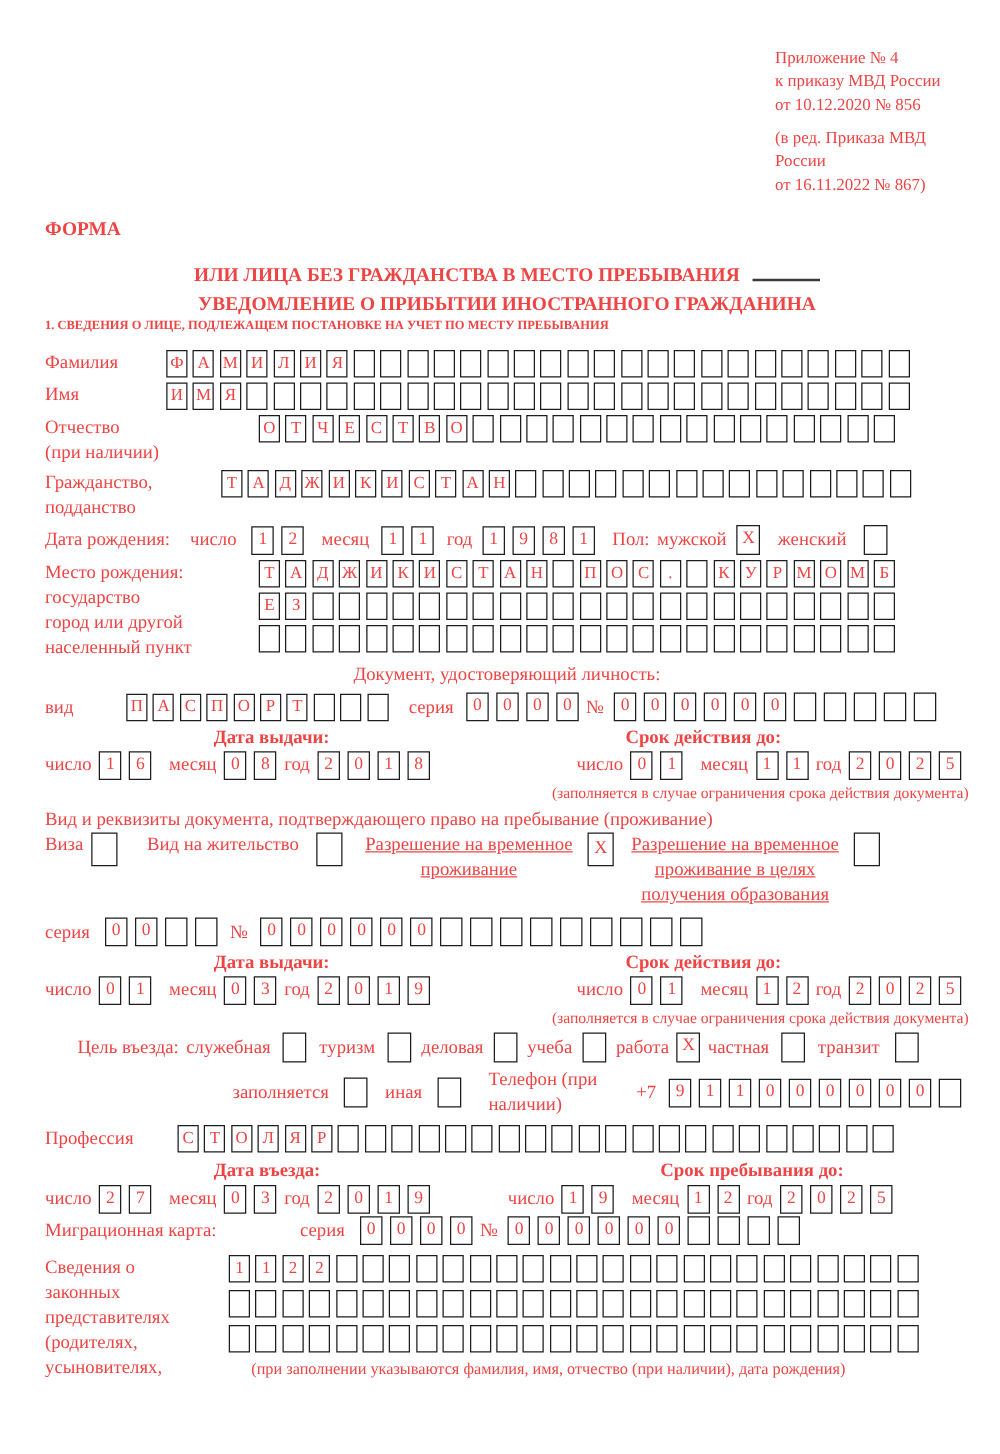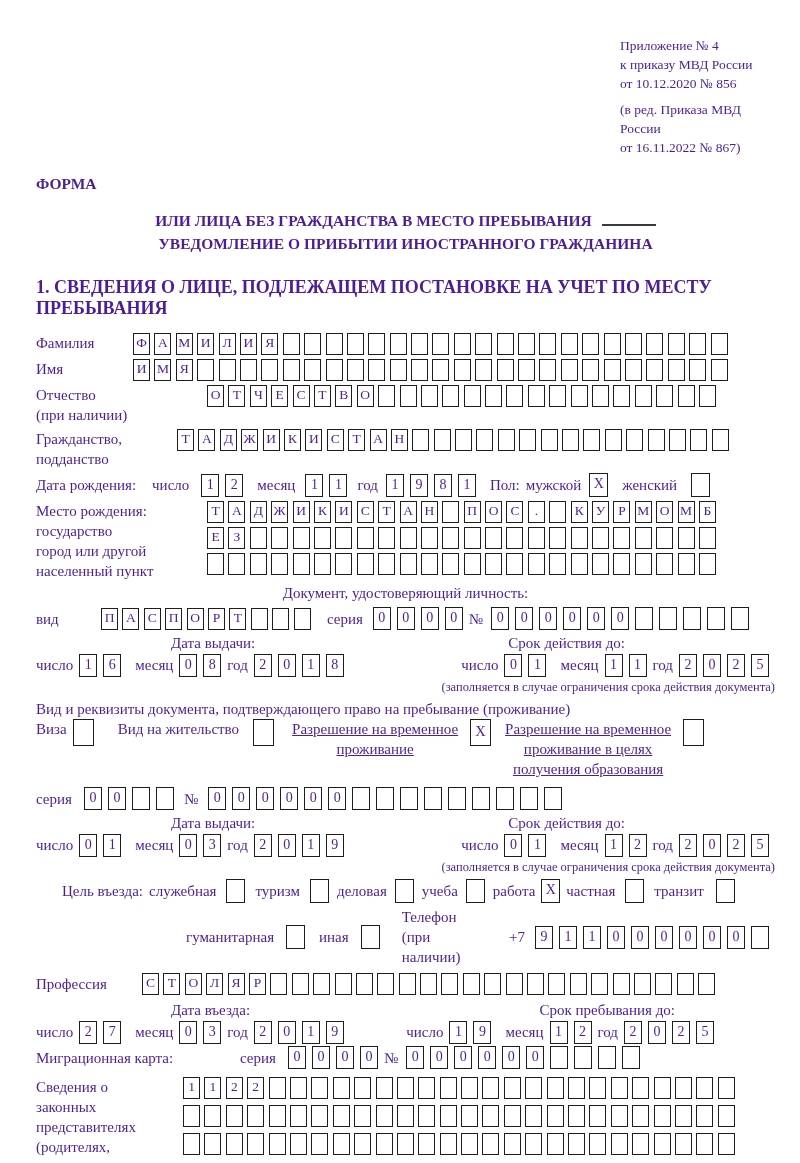--- a/index.html
+++ b/index.html
@@ -1,49 +1,49 @@
 <!DOCTYPE html>
 <html><head>
 <meta charset="utf-8">
 <style>
   html,body{margin:0;padding:0;background:#ffffff;}
   .page{
     width:800px;height:1163px;box-sizing:border-box;
     padding:36px 25px 0 36px;
     font-family:"Liberation Serif","DejaVu Serif",serif;
-    color:#4c1d95;font-size:15px;position:relative;overflow:hidden;background:#fff;
+    color:#ef4444;font-size:15px;position:relative;overflow:hidden;background:#fff;
   }
   
   .appendix{margin-left:584px;font-size:13.5px;line-height:19px;}
   .appendix .rev{margin-top:7px;}
   .forma{text-align:left;font-weight:bold;font-size:15.5px;margin-top:18px;padding-right:12px;}
   .title{text-align:center;font-weight:bold;font-size:15.5px;line-height:23px;margin-top:16px;}
   .blank-line{display:inline-block;width:54px;height:13px;border-bottom:2.2px solid #3a3a3a;margin-left:10px;}
-  .sec{font-weight:bold;font-size:18px;margin-top:22px;}
+  .sec{font-weight:bold;font-size:10px;}
   
   .row{display:flex;align-items:flex-start;margin-bottom:4px;}
   .irow{display:flex;align-items:center;}
   .lbl{flex:none;line-height:20px;}
   .w97{width:97px}.w141{width:141px}.w171{width:171px}.w106{width:106px}.w147{width:147px}.w204{width:204px}
   .cells{display:flex;flex:none;}
   .cell{box-sizing:border-box;flex:none;width:17px;height:22px;border:1.6px solid #1d1d1d;
         margin-right:4.4px;text-align:center;font-size:13.5px;line-height:18px;}
   .dcell{box-sizing:border-box;flex:none;width:18px;height:23px;border:1.6px solid #1d1d1d;
         margin-right:6px;text-align:center;font-size:14px;line-height:19px;}
   .checkbox{box-sizing:border-box;flex:none;width:19px;height:24px;border:1.6px solid #1d1d1d;
         text-align:center;font-size:14px;line-height:20px;}
   .checkbox-lg{box-sizing:border-box;flex:none;width:21px;height:27px;border:1.6px solid #1d1d1d;
         text-align:center;font-size:14.5px;line-height:23px;}
   .mb4{margin-bottom:4px}.mb6{margin-bottom:6px}.mb8{margin-bottom:8px}
   .ml4{margin-left:4px}.ml6{margin-left:6px}.ml8{margin-left:8px}.ml10{margin-left:10px}
   .ml12{margin-left:12px}.ml14{margin-left:14px}.ml16{margin-left:16px}.ml18{margin-left:18px}
   .ml22{margin-left:22px}.ml24{margin-left:24px}.ml26{margin-left:26px}
   .center-bold{text-align:center;font-weight:normal;margin:1px 0 5px;}
   
-  .dates-head{display:flex;margin-bottom:2px;line-height:18px;}
+  .dates-head{display:flex;margin-bottom:2px;line-height:18px;font-weight:bold;}
   .dh-left{margin-left:135px;}
   .dh-right{margin-left:auto;margin-right:150px;}
   .dh-right-entry{margin-left:auto;margin-right:100px;}
   .dates-row{display:flex;align-items:center;margin-bottom:2px;}
   .dgroup{display:flex;align-items:center;}
   .dright{margin-left:auto;}
   .dright-entry{margin-left:auto;margin-right:55px;}
   .dlbl{margin-right:6px;}
   .note{font-size:12.5px;text-align:right;margin:1px 0 4px;line-height:16px;}
   .plain{line-height:20px;}
@@ -544,21 +544,21 @@
     <span class="plain ml6">частная</span>
     <span class="cells ml10">
         <span class="checkbox"></span>
       </span>
     <span class="plain ml10">транзит</span>
     <span class="cells ml12">
         <span class="checkbox"></span>
       </span>
   </div>
   <div class="irow mb6" style="margin-left:150px">
-    <span class="plain">гуманитарная</span>
+    <span class="plain">заполняется</span>
     <span class="cells ml12">
         <span class="checkbox"></span>
       </span>
     <span class="plain ml14">иная</span>
     <span class="cells ml12">
         <span class="checkbox"></span>
       </span>
     <span class="plain ml22">Телефон (при наличии)</span>
     <span class="plain ml22">+7</span>
     <span class="cells ml10">

